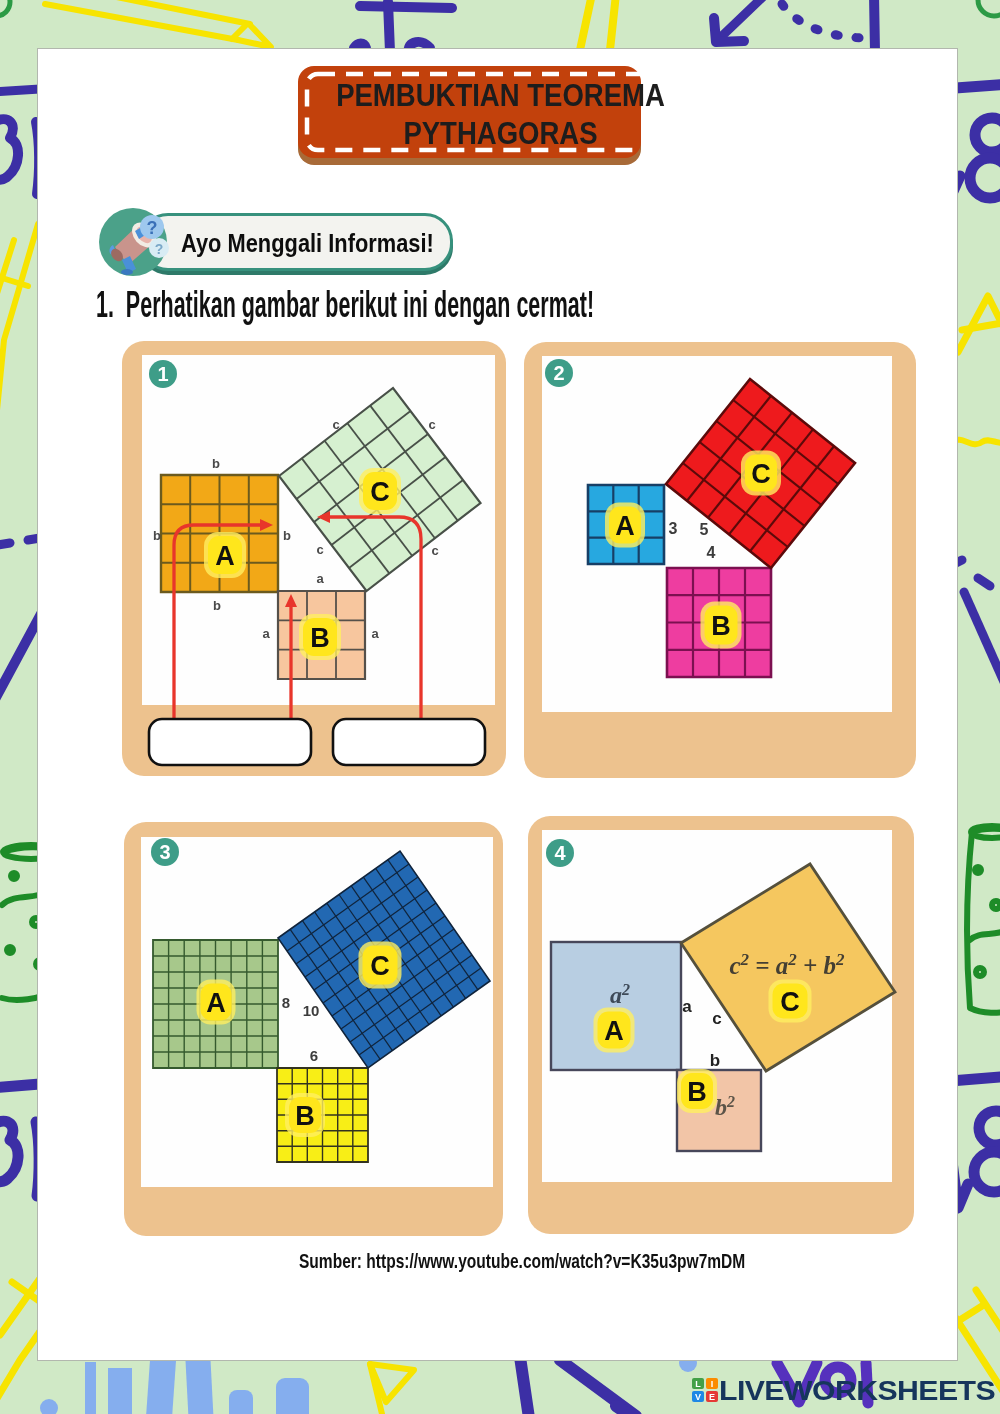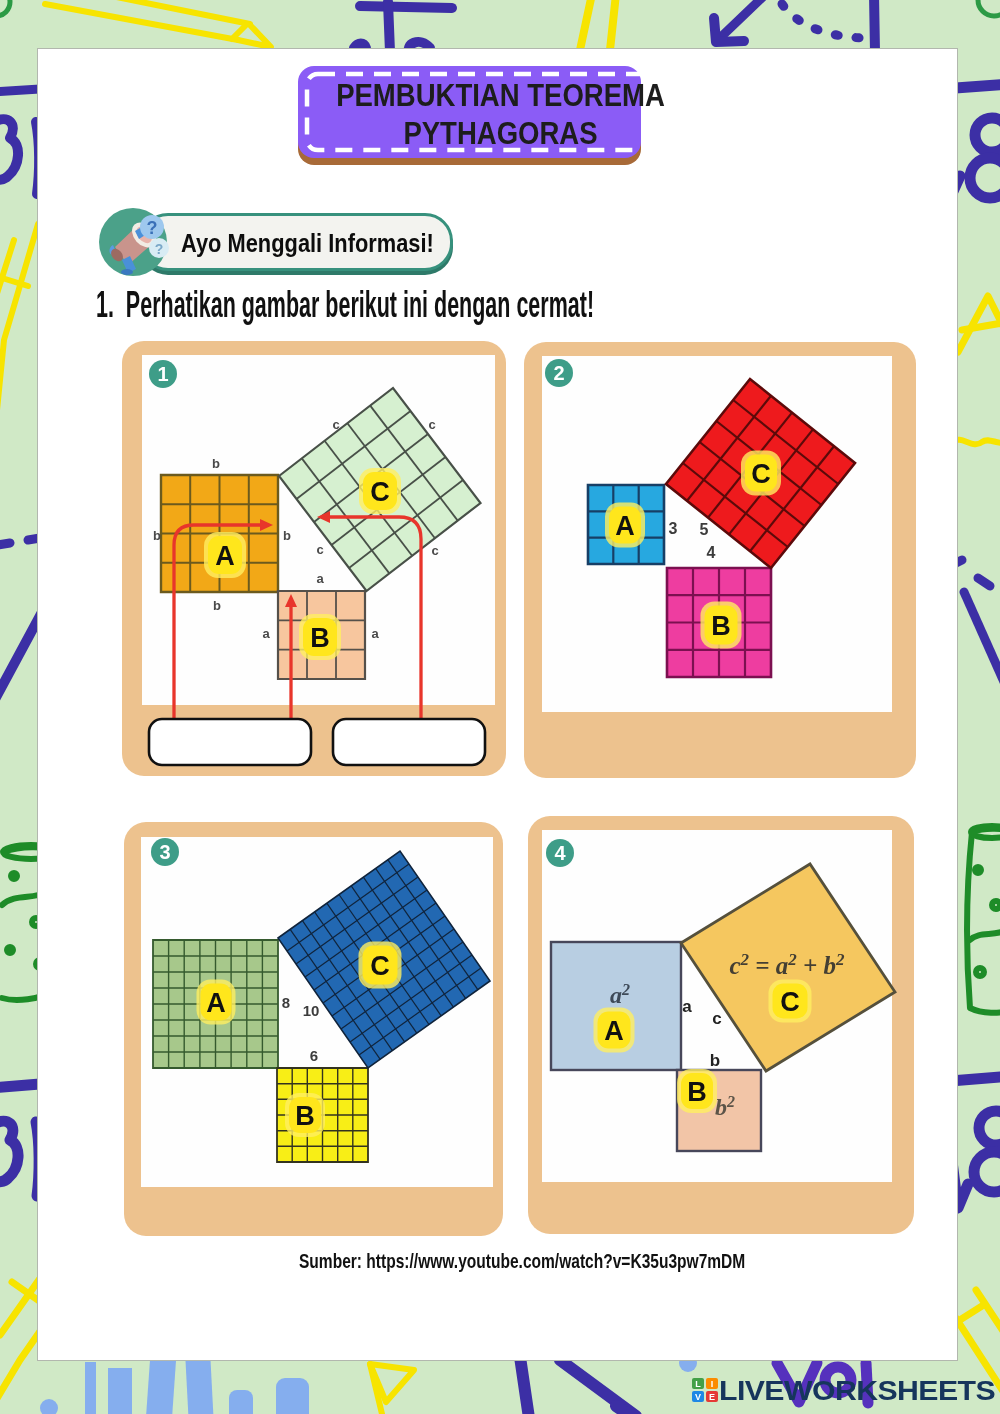--- a/index.html
+++ b/index.html
@@ -151,21 +151,21 @@
 <g stroke="#5531bd" stroke-width="11" fill="none">
         <path d="M777,1363 L799,1402 L817,1363"></path>
         <circle cx="838" cy="1380" r="13"></circle>
         <path d="M866,1363 L868,1403"></path>
       </g>
 </g>
   </svg>
 
 <div style="position:absolute;left:38px;top:49px;width:919px;height:1311px;background:#ffffff;box-shadow:0 0 0 1px #b2b7ae"></div>
 
-<div style="position:absolute;left:298px;top:66px;width:343px;height:92px;background:#8b5cf6;border-radius:16px;box-shadow:0 7px 0 #a86a38">
+<div style="position:absolute;left:298px;top:66px;width:343px;height:92px;background:#c2410c;border-radius:16px;box-shadow:0 7px 0 #a86a38">
 <svg width="405" height="92" viewBox="0 0 405 92" style="position:absolute;left:0;top:0" xmlns="http://www.w3.org/2000/svg">
       <rect x="9" y="8" width="387" height="76" rx="11" fill="none" stroke="#ffffff" stroke-width="4.5" stroke-dasharray="17 11"></rect>
     </svg>
 
 <div style="position:absolute;left:0;top:10px;width:405px;text-align:center;font-family:'Liberation Sans',sans-serif;font-weight:bold;font-size:32px;line-height:38px;color:#1d1d1d;transform:scaleX(0.86)">PEMBUKTIAN TEOREMA<br>PYTHAGORAS</div>
 </div>
 
 <div style="position:absolute;left:140px;top:213px;width:307px;height:52px;background:#f3f3ef;border:3px solid #37917d;border-radius:28px;box-shadow:0 4px 0 #2e7a69"></div>
 
 <div style="position:absolute;left:181px;top:228px;width:260px;font-family:'Liberation Sans',sans-serif;font-weight:bold;font-size:26px;color:#0d0d0d;transform:scaleX(0.84);transform-origin:0 0;white-space:nowrap">Ayo Menggali Informasi!</div>

